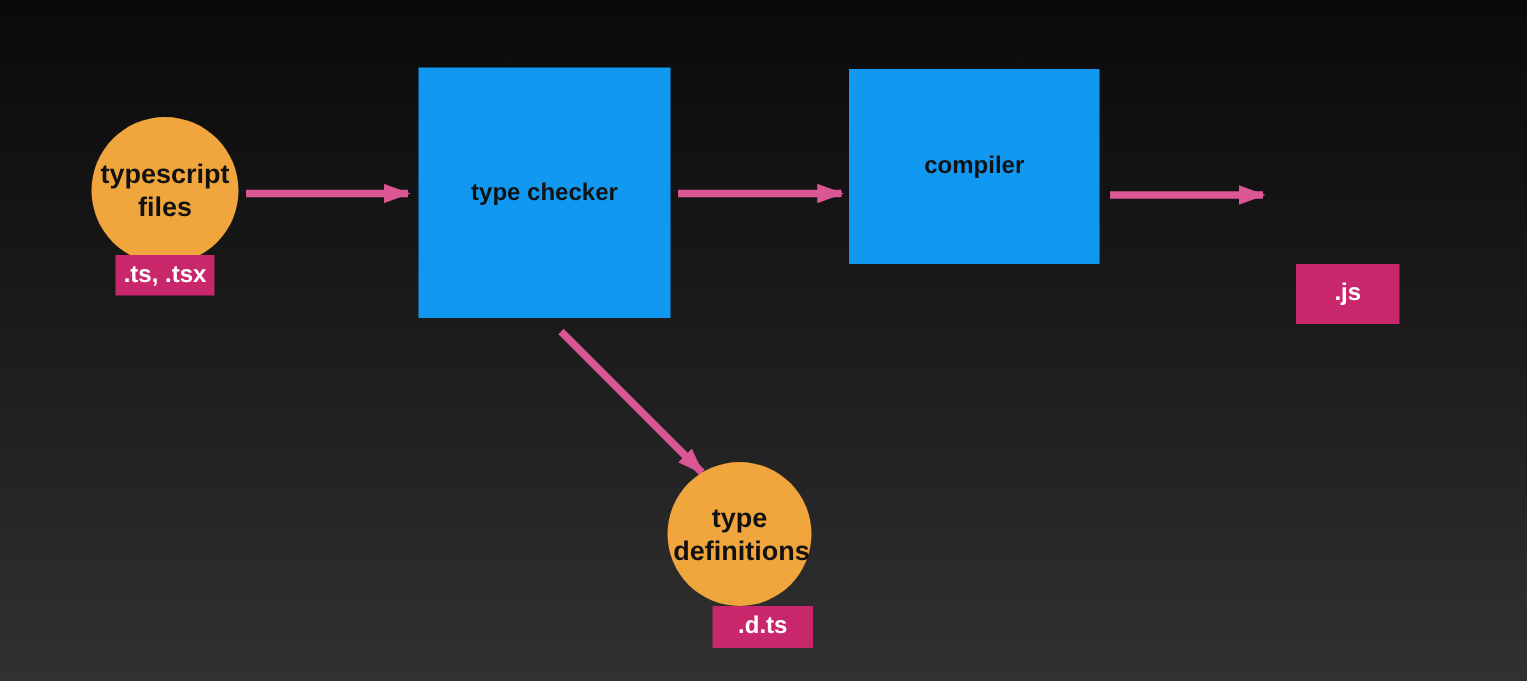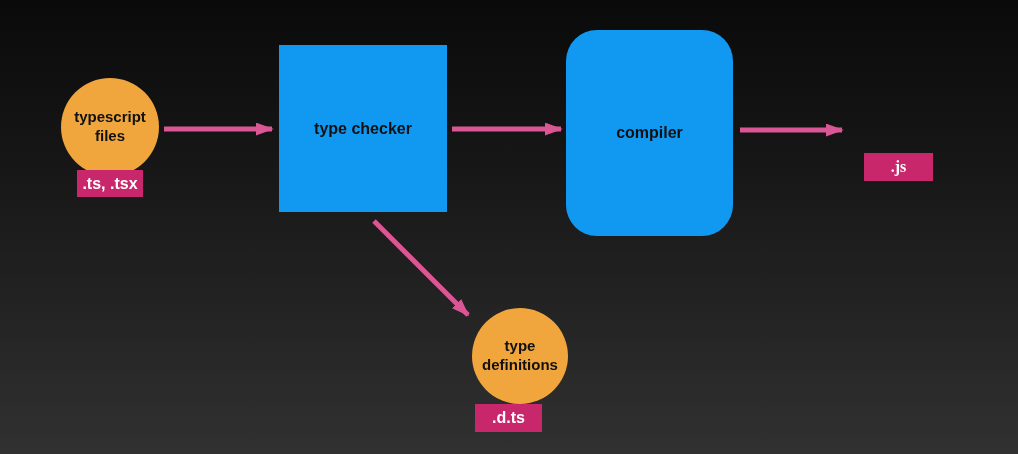--- a/index.html
+++ b/index.html
@@ -30,21 +30,21 @@
     align-items: center;
     justify-content: center;
     text-align: center;
     color: var(--node_text);
     font-weight: bold;
     z-index: 1;
   }
   .node.circle {
     border-radius: 50%;
     background: var(--circle_fill);
-    font-size: 15px;
+    font-size: 18px;
     line-height: 1.25;
   }
   .node.box {
     background: var(--box_fill);
     font-size: 16px;
   }
   .node .node-label {
     display: block;
     width: 92%;
   }
@@ -55,24 +55,24 @@
     justify-content: center;
     background: var(--badge_fill);
     color: var(--badge_text);
     font-weight: bold;
     font-size: 16px;
     z-index: 2;
   }
   #node-typescript-files { left: 61px; top: 78px; width: 98px; height: 98px; }
   #badge-typescript      { left: 77px; top: 170px; width: 66px; height: 27px; }
   #node-type-checker     { left: 279px; top: 45px; width: 168px; height: 167px; }
-  #node-compiler         { left: 566px; top: 30px; width: 167px; height: 206px; border-radius: 31px; }
+  #node-compiler         { left: 566px; top: 46px; width: 167px; height: 130px; }
   #node-javascript-files { left: 849px; top: 72px; width: 98px; height: 98px; }
-  #badge-javascript      { left: 864px; top: 153px; width: 69px; height: 28px; font-family: Liberation Serif, serif; }
-  #node-type-definitions { left: 472px; top: 308px; width: 96px; height: 96px; justify-content: center; }
+  #badge-javascript      { left: 864px; top: 176px; width: 69px; height: 40px; }
+  #node-type-definitions { left: 445px; top: 308px; width: 96px; height: 96px; justify-content: center; }
   #badge-type-definitions{ left: 475px; top: 404px; width: 67px; height: 28px; }
 </style>
 </head>
 <body>
 
 <div class="canvas">
 
   <svg class="arrows" width="1018" height="454" viewBox="0 0 1018 454">
     <defs>
       <marker id="arrowhead" markerUnits="userSpaceOnUse" markerWidth="18" markerHeight="13" viewBox="0 0 10 10" refX="9" refY="5" orient="auto" preserveAspectRatio="none">

